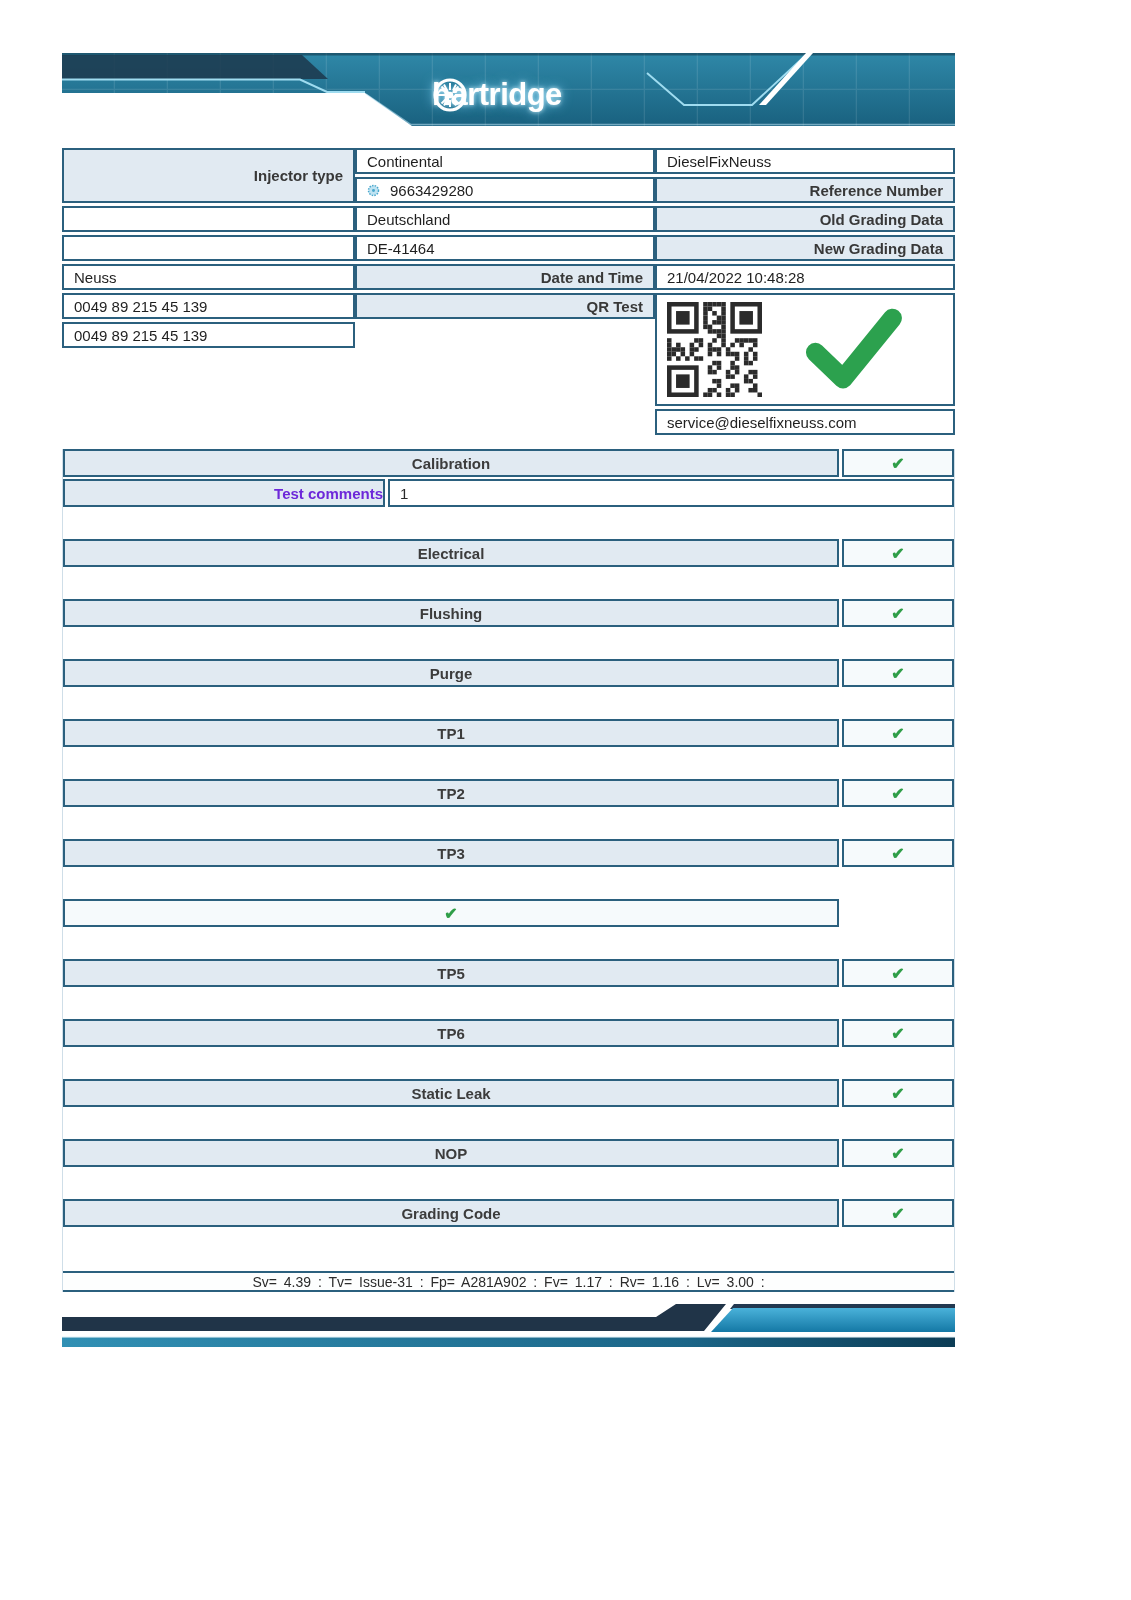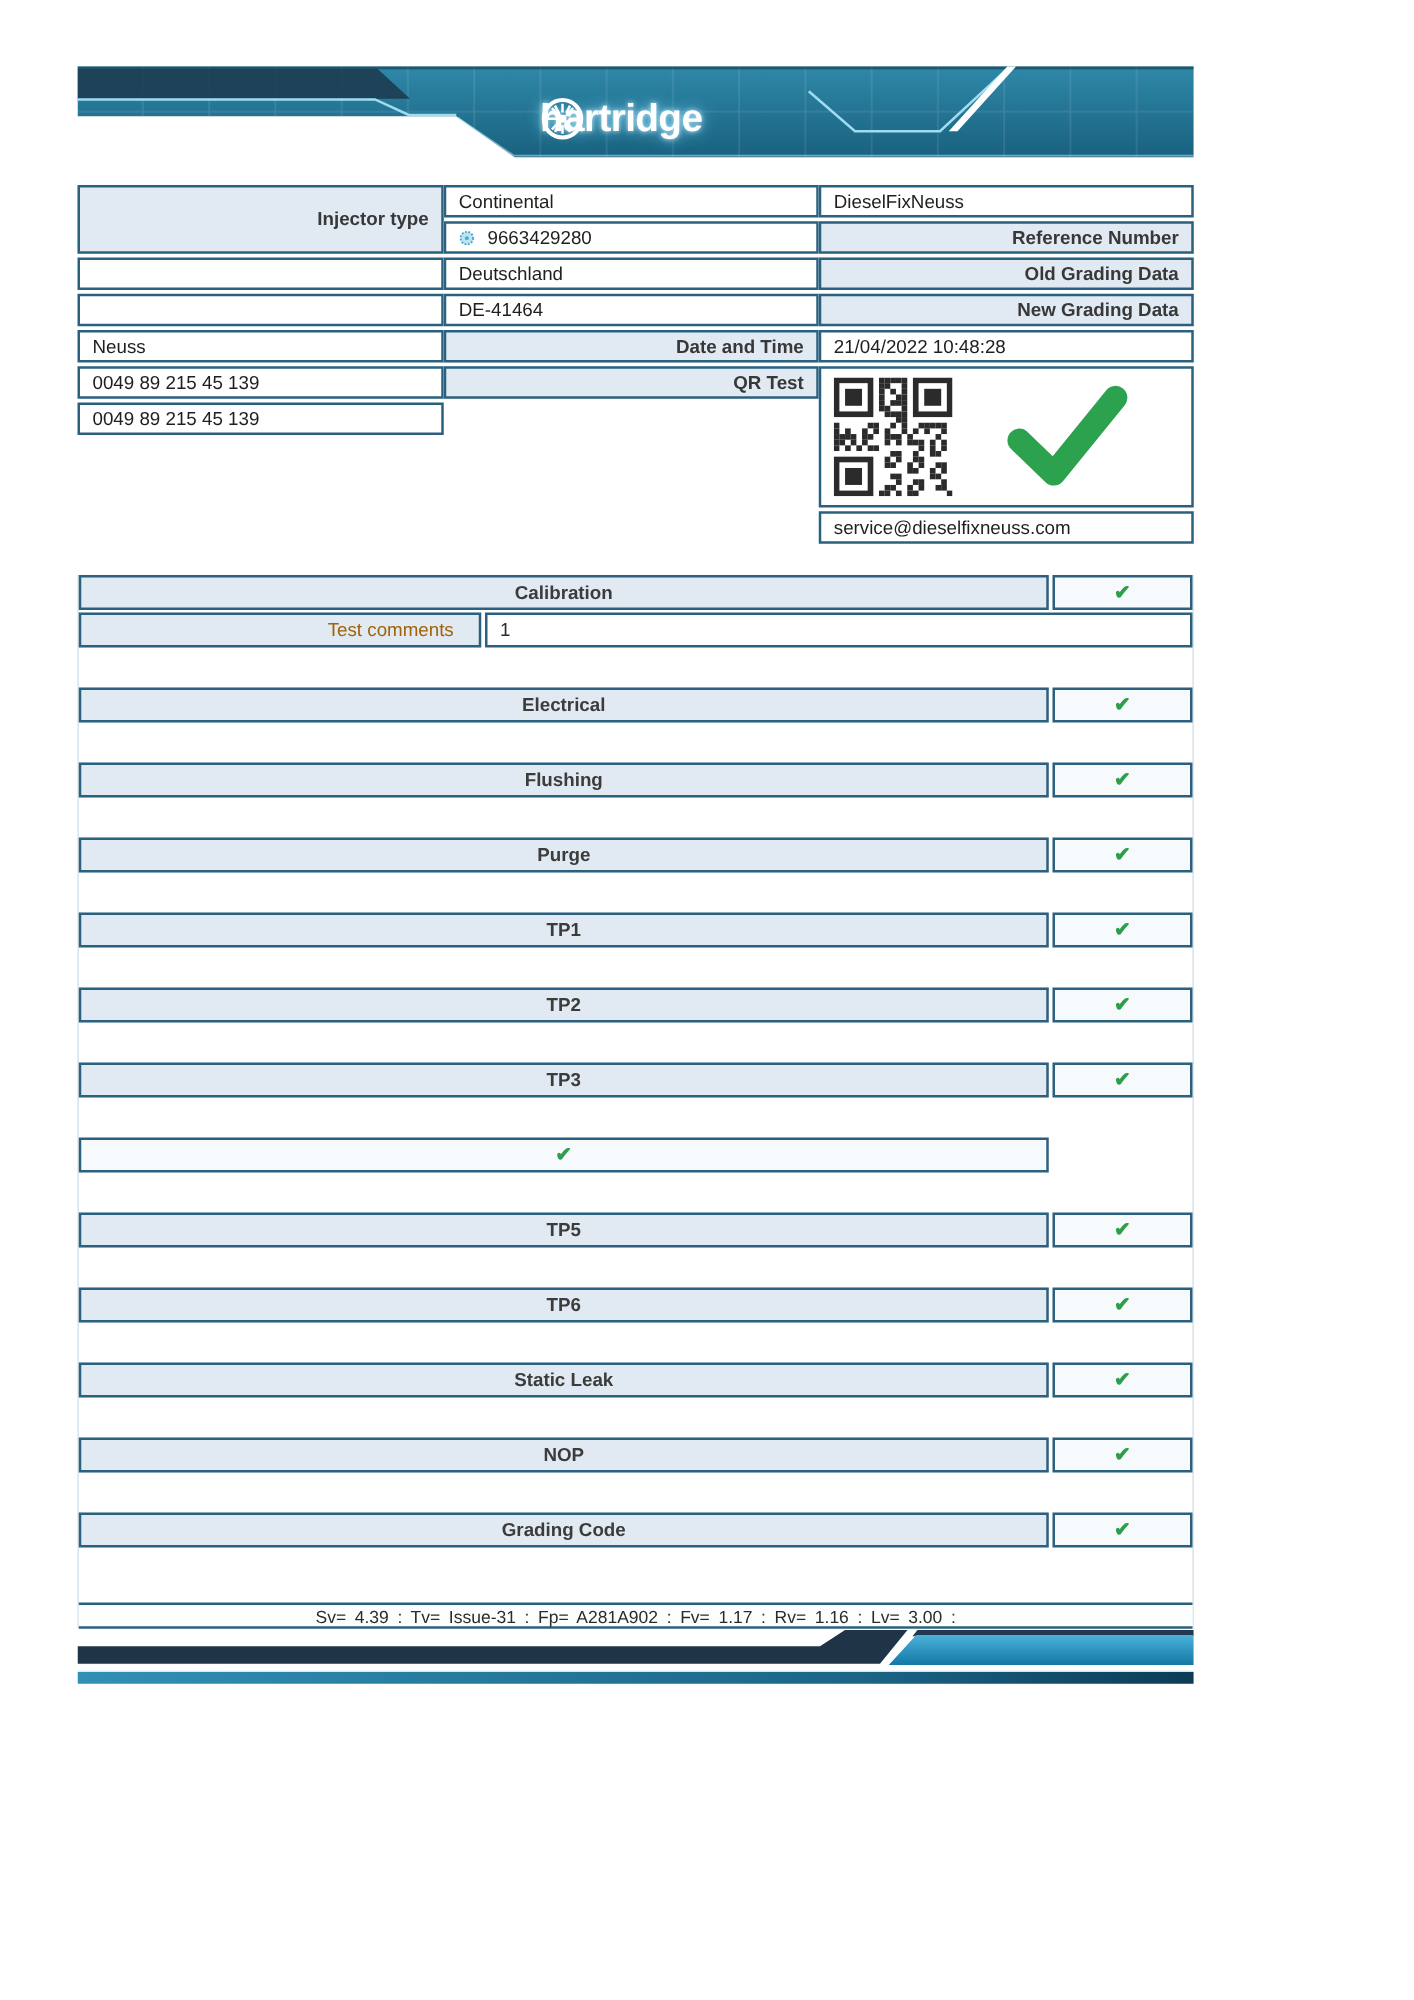--- a/index.html
+++ b/index.html
@@ -22,29 +22,29 @@
     display:flex;align-items:center;background:#ffffff;padding:0 10px;overflow:hidden;}
   .cell.label{background:#e1eaf2;justify-content:flex-end;font-weight:bold;color:#383838;}
   .cell.value{color:#1f1f1f;}
   .cell.bold{font-weight:bold;}
   .span2{grid-row:span 2;}
   .qr-cell{grid-row:span 4;align-items:flex-start;padding-top:7px;gap:38px;}
   .part-icon{width:13px;height:13px;margin-right:10px;flex:0 0 auto;}
 
   
   .tests{position:absolute;left:62px;top:449px;width:893px;box-sizing:border-box;
-    border-left:1px solid #cfdee8;border-right:1px solid #cfdee8;margin-top:11px;}
+    border-left:1px solid #cfdee8;border-right:1px solid #cfdee8;}
   .trow{display:grid;grid-template-columns:1fr 112px;column-gap:3px;margin-bottom:2px;}
   .trow .name{box-sizing:border-box;height:28px;border:2px solid #2b607e;background:#e1eaf2;
     display:flex;align-items:center;justify-content:center;font-weight:bold;font-size:15px;color:#3c3c3c;}
   .trow .check{box-sizing:border-box;height:28px;border:2px solid #2b607e;background:#f6fafc;
     display:flex;align-items:center;justify-content:center;color:#2f9e48;font-weight:bold;font-size:16px;}
   .crow{display:grid;grid-template-columns:322px 1fr;column-gap:3px;margin-bottom:2px;}
   .crow .clabel{box-sizing:border-box;height:28px;border:2px solid #2b607e;background:#e1eaf2;
-    display:flex;align-items:center;justify-content:flex-end;font-weight:normal;font-size:15px;color:#a16207;padding-right:20px;}
+    display:flex;align-items:center;justify-content:flex-end;font-weight:bold;font-size:15px;color:#6d28d9;padding-right:0;}
   .crow .cvalue{box-sizing:border-box;height:28px;border:2px solid #2b607e;background:#ffffff;
     display:flex;align-items:center;font-size:15px;padding-left:10px;}
   .spacer{height:30px;}
   .version-row{box-sizing:border-box;margin-top:44px;height:21px;border-top:2px solid #2b607e;
     border-bottom:2px solid #2b607e;display:flex;align-items:center;justify-content:center;
     font-size:14px;color:#2b2b2b;word-spacing:3px;background:#fdfefe;}
 
   
   .bottom-banner{position:absolute;left:62px;top:1302px;width:893px;height:48px;}
 </style>

